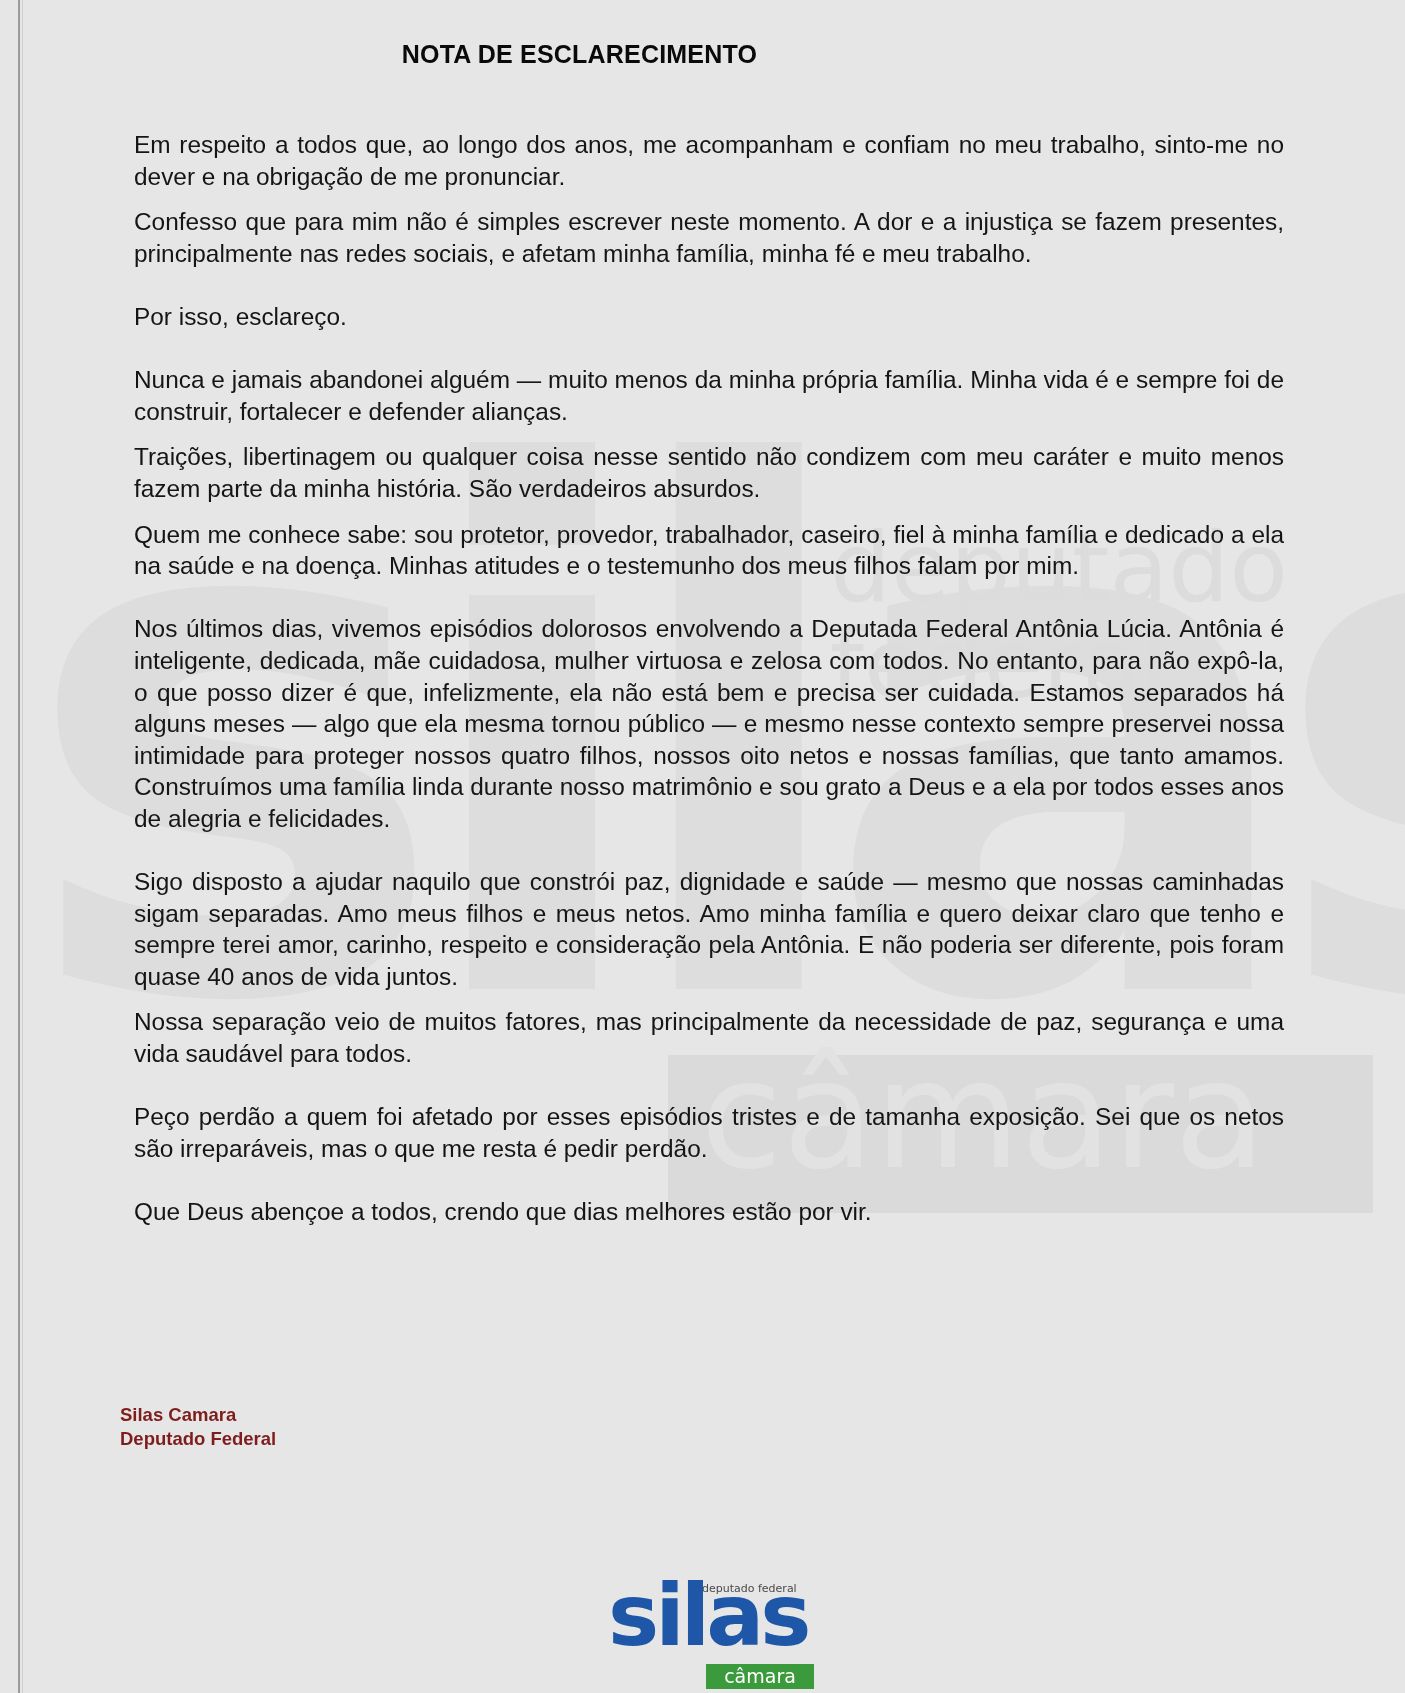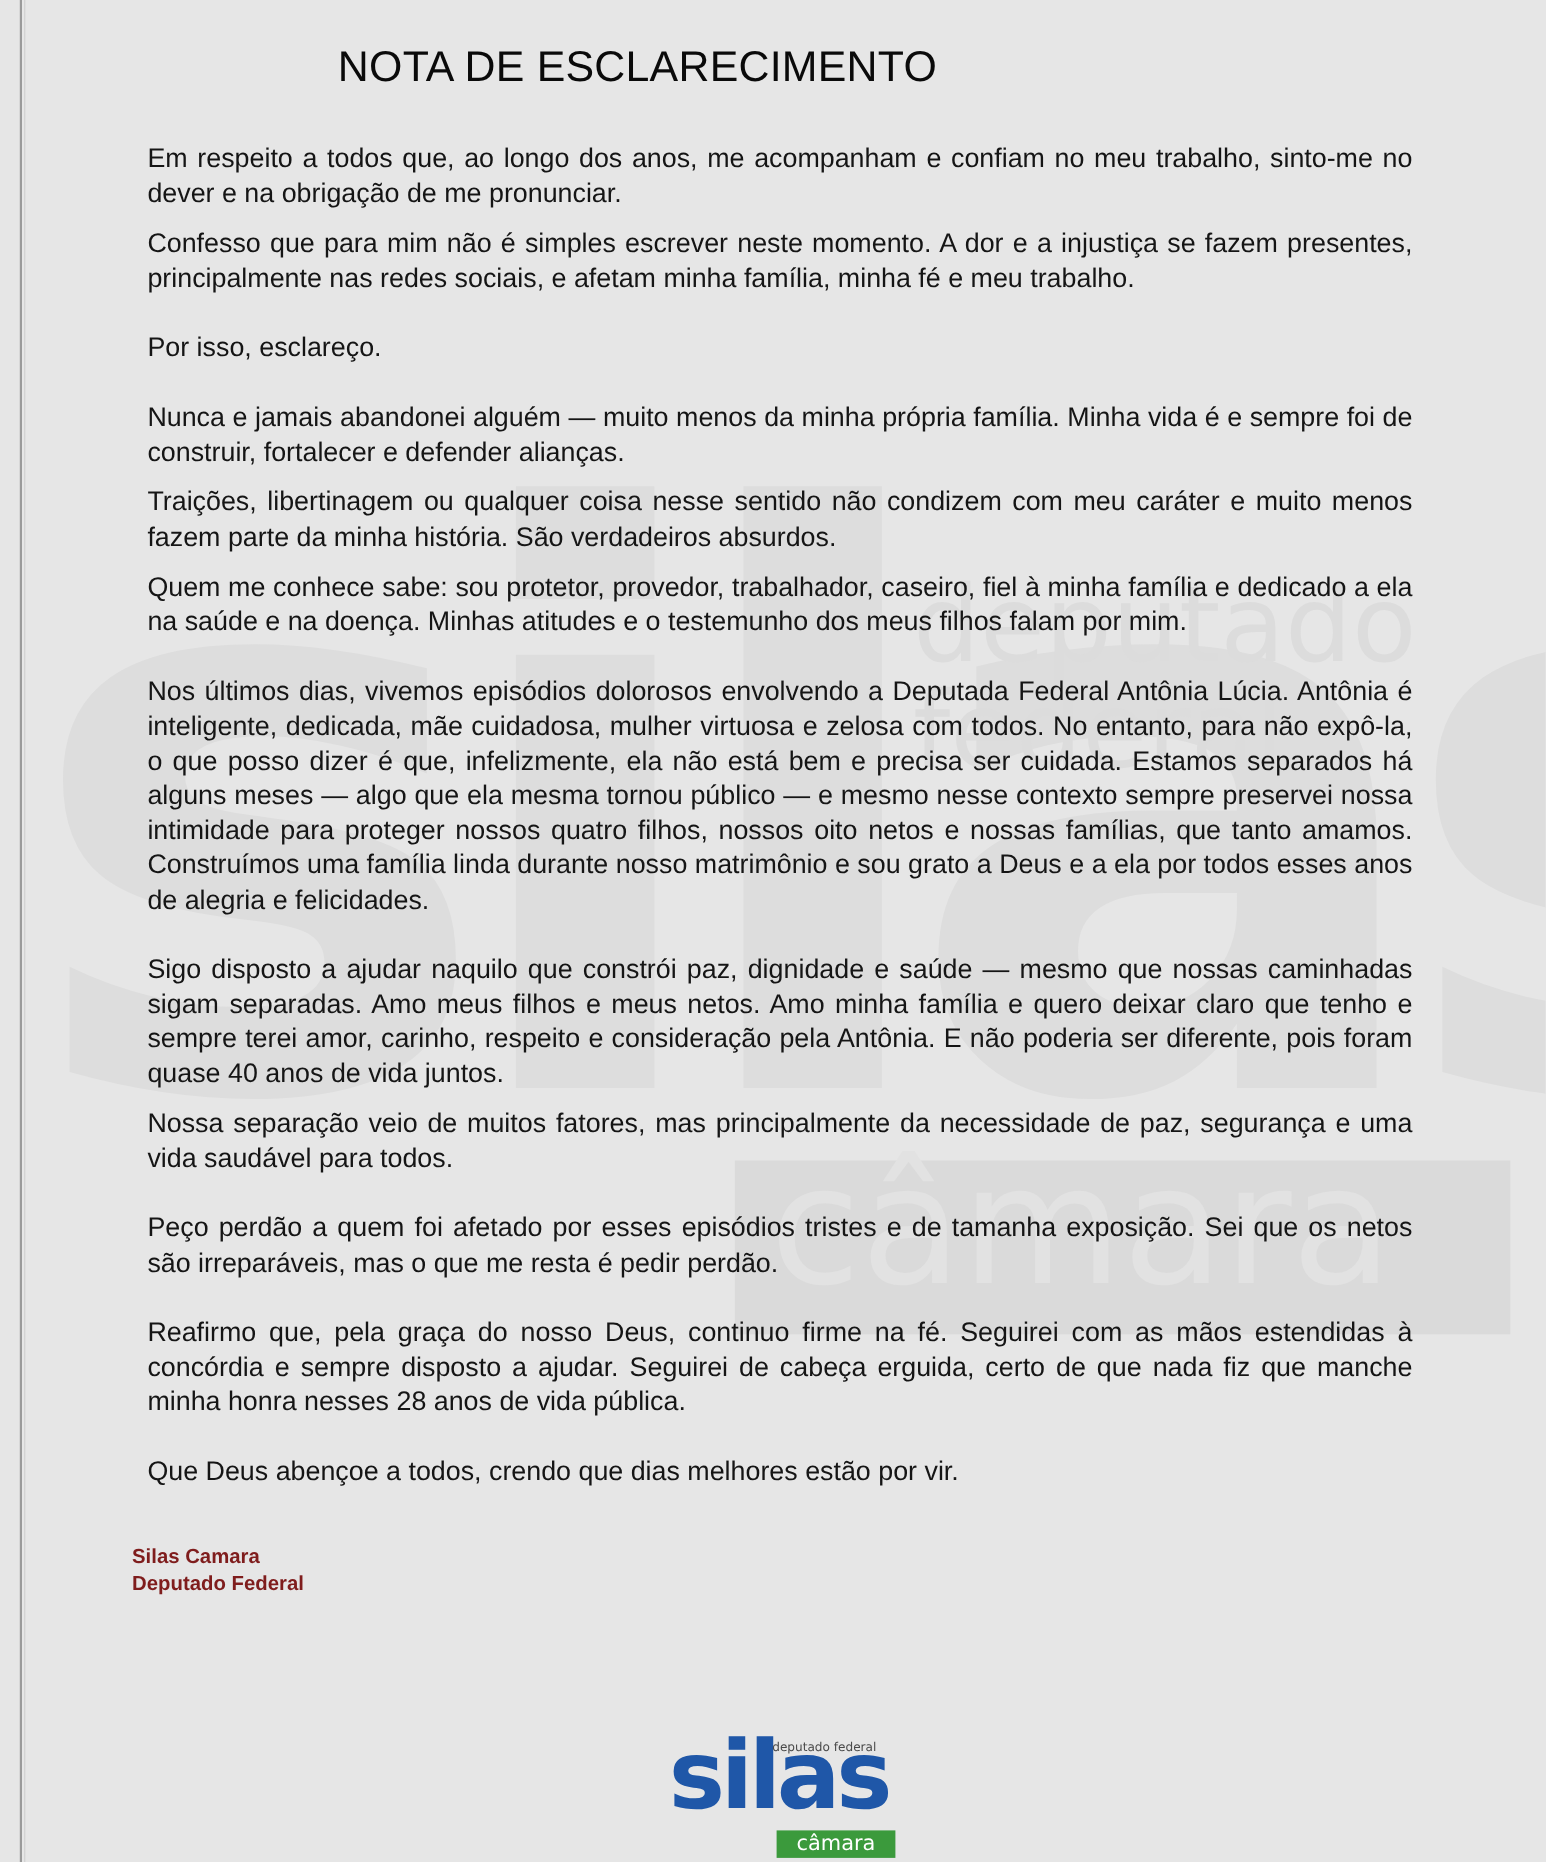--- a/index.html
+++ b/index.html
@@ -83,22 +83,22 @@
       top: 0;
       width: 1405px;
       height: 1693px;
     }
     .title {
       position: absolute;
       left: 0;
       width: 1159px;
       top: 40px;
       text-align: center;
-      font-weight: normal;
-      font-size: 39px;
+      font-weight: bold;
+      font-size: 25px;
       letter-spacing: 0.2px;
       color: #0a0a0a;
       margin: 0;
     }
     .body-text {
       position: absolute;
       left: 120px;
       top: 115px;
       width: 1178px;
       font-size: 24.4px;
@@ -197,23 +197,20 @@
       <p>Nos últimos dias, vivemos episódios dolorosos envolvendo a Deputada Federal Antônia Lúcia. Antônia é inteligente, dedicada, mãe cuidadosa, mulher virtuosa e zelosa com todos. No entanto, para não expô-la, o que posso dizer é que, infelizmente, ela não está bem e precisa ser cuidada. Estamos separados há alguns meses — algo que ela mesma tornou público — e mesmo nesse contexto sempre preservei nossa intimidade para proteger nossos quatro filhos, nossos oito netos e nossas famílias, que tanto amamos. Construímos uma família linda durante nosso matrimônio e sou grato a Deus e a ela por todos esses anos de alegria e felicidades.</p>
     </div>
     <div class="para">
       <p>Sigo disposto a ajudar naquilo que constrói paz, dignidade e saúde — mesmo que nossas caminhadas sigam separadas. Amo meus filhos e meus netos. Amo minha família e quero deixar claro que tenho e sempre terei amor, carinho, respeito e consideração pela Antônia. E não poderia ser diferente, pois foram quase 40 anos de vida juntos.</p>
       <p>Nossa separação veio de muitos fatores, mas principalmente da necessidade de paz, segurança e uma vida saudável para todos.</p>
     </div>
     <div class="para">
       <p>Peço perdão a quem foi afetado por esses episódios tristes e de tamanha exposição. Sei que os netos são irreparáveis, mas o que me resta é pedir perdão.</p>
     </div>
     <div class="para">
-      <p>Reafirmo que, pela graça do nosso Deus, continuo firme na fé. Seguirei com as mãos estendidas à concórdia e sempre disposto a ajudar. Seguirei de cabeça erguida, certo de que nada fiz que manche minha honra nesses 28 anos de vida pública.</p>
-    </div>
-    <div class="para">
       <p>Que Deus abençoe a todos, crendo que dias melhores estão por vir.</p>
     </div>
   </div>
 
   <div class="signature">
     <div>Silas Camara</div>
     <div>Deputado Federal</div>
   </div>
 
   <div class="logo">

